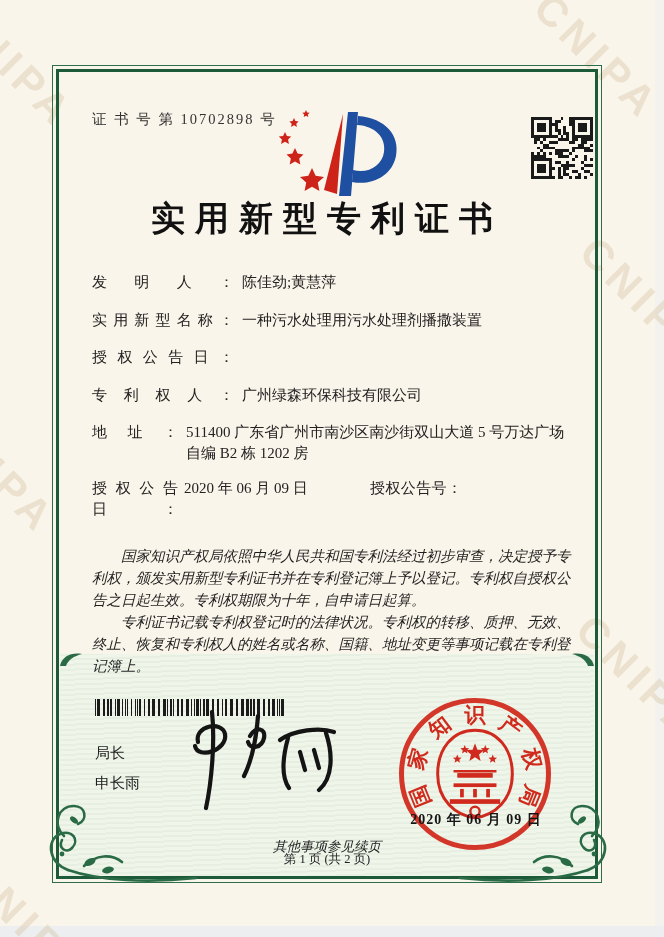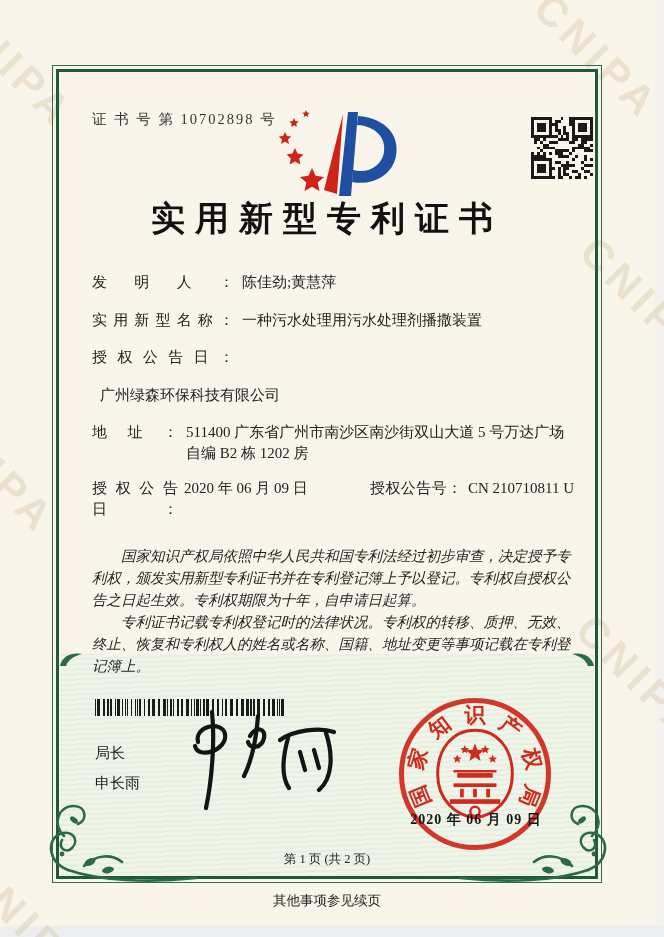--- a/index.html
+++ b/index.html
@@ -58,22 +58,22 @@
   .signer-name{left:95px;top:774px;font-size:15px;color:#1c1c1c;font-family:"Liberation Sans","DejaVu Sans",sans-serif;}
   
   .seal{left:393px;top:692px;width:164px;height:164px;}
   .seal-ring{position:absolute;left:6px;top:6px;width:142px;height:142px;border-radius:50%;
     border:5px solid rgba(208,38,25,.92);}
   .seal-char{position:absolute;left:50%;top:50%;width:22px;height:22px;margin:-11px 0 0 -11px;
     font-size:21px;font-weight:bold;color:#cf2a1b;text-align:center;line-height:22px;}
   .seal-date{left:396px;top:811px;width:160px;text-align:center;font-size:14px;
     font-weight:600;letter-spacing:1px;color:#151515;z-index:5;}
   .page-num{left:56px;top:851px;width:542px;text-align:center;font-size:12.5px;color:#222;}
-  .cont-note{left:56px;top:892px;width:542px;text-align:center;font-size:13.5px;
-    color:#1f1f1f;}
+  .cont-note{left:56px;top:838px;width:542px;text-align:center;font-size:13.5px;
+    font-style:italic;color:#1f1f1f;}
   svg{display:block;}
 </style>
 </head>
 <body>
 
 <div class="abs strip-right"></div>
 <div class="abs strip-bottom"></div>
 
 <span class="abs wm" style="left:-28px;top:-8px;">CNIPA</span>
 <span class="abs wm" style="left:558px;top:-16px;">CNIPA</span>
@@ -372,32 +372,32 @@
     <span class="val">陈佳劲;黄慧萍</span>
   </div>
   <div class="row">
     <span class="lab">实用新型名称：</span>
     <span class="val">一种污水处理用污水处理剂播撒装置</span>
   </div>
   <div class="row">
     <span class="lab">授权公告日：</span>
   </div>
   <div class="row">
+    <span class="lab">专利权人：</span>
     <span class="val">广州绿森环保科技有限公司</span>
   </div>
   <div class="row row-narrow" style="margin-bottom:14px;">
     <span class="lab">地址：</span>
     <span class="val">511400 广东省广州市南沙区南沙街双山大道 5 号万达广场
 自编 B2 栋 1202 房</span>
   </div>
   <div class="row-double">
     <span class="lab" style="width:86px;flex:0 0 86px;">授权公告日：</span>
     <span class="val1">2020 年 06 月 09 日</span>
     <span class="lab2">授权公告号：</span>
-    <span class="val2">CN 210710811 U</span>
   </div>
 </div>
 
 <div class="abs paras">
   <p>国家知识产权局依照中华人民共和国专利法经过初步审查，决定授予专利权，颁发实用新型专利证书并在专利登记簿上予以登记。专利权自授权公告之日起生效。专利权期限为十年，自申请日起算。</p>
   <p>专利证书记载专利权登记时的法律状况。专利权的转移、质押、无效、终止、恢复和专利权人的姓名或名称、国籍、地址变更等事项记载在专利登记簿上。</p>
 </div>
 
 <div class="abs barcode" id="barcode">
     <i style="width: 1px; background: rgb(27, 27, 27);"></i>

